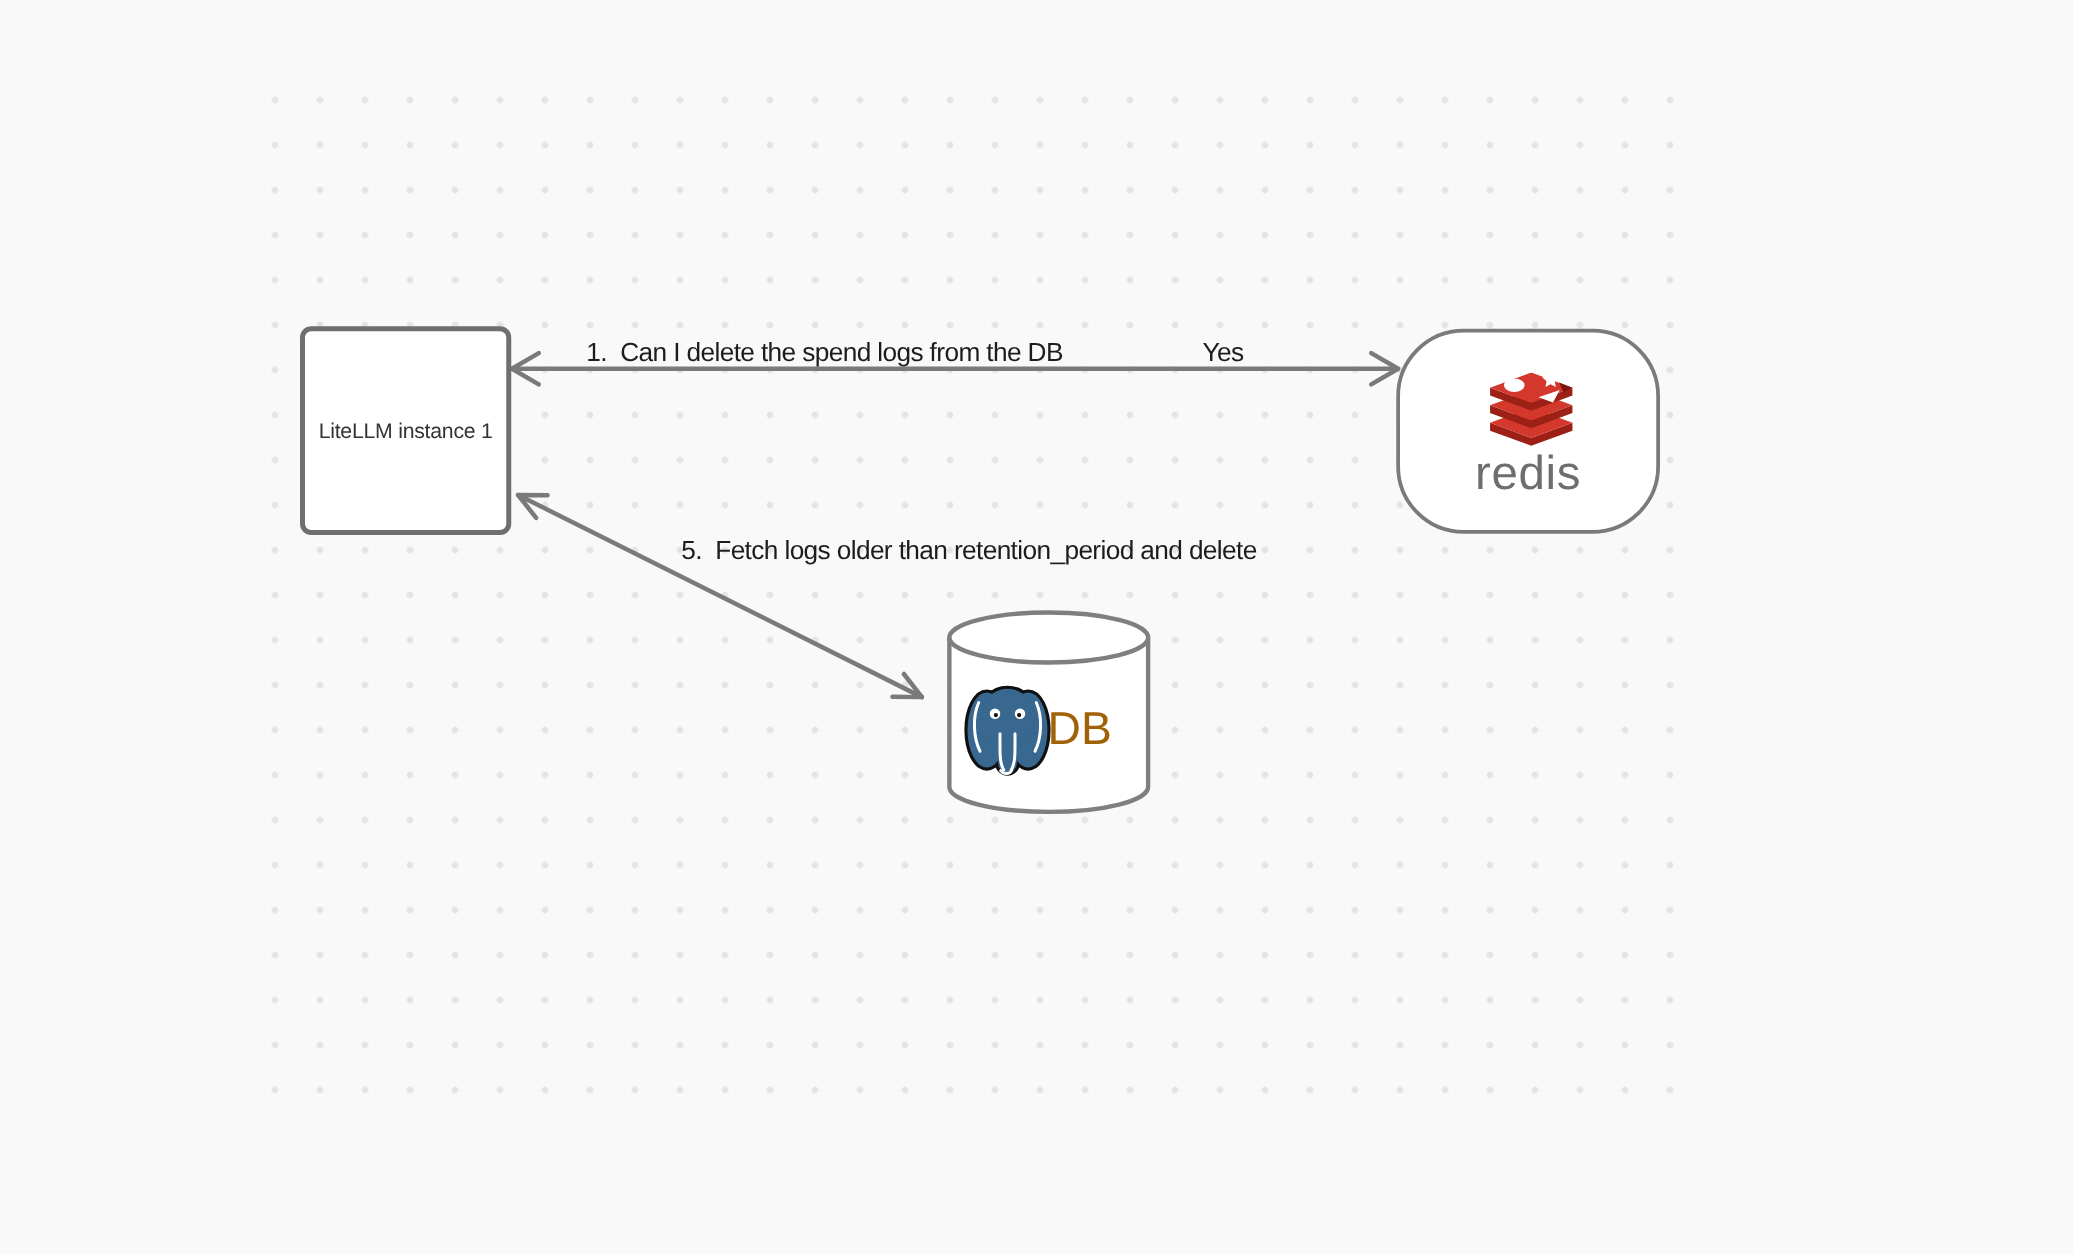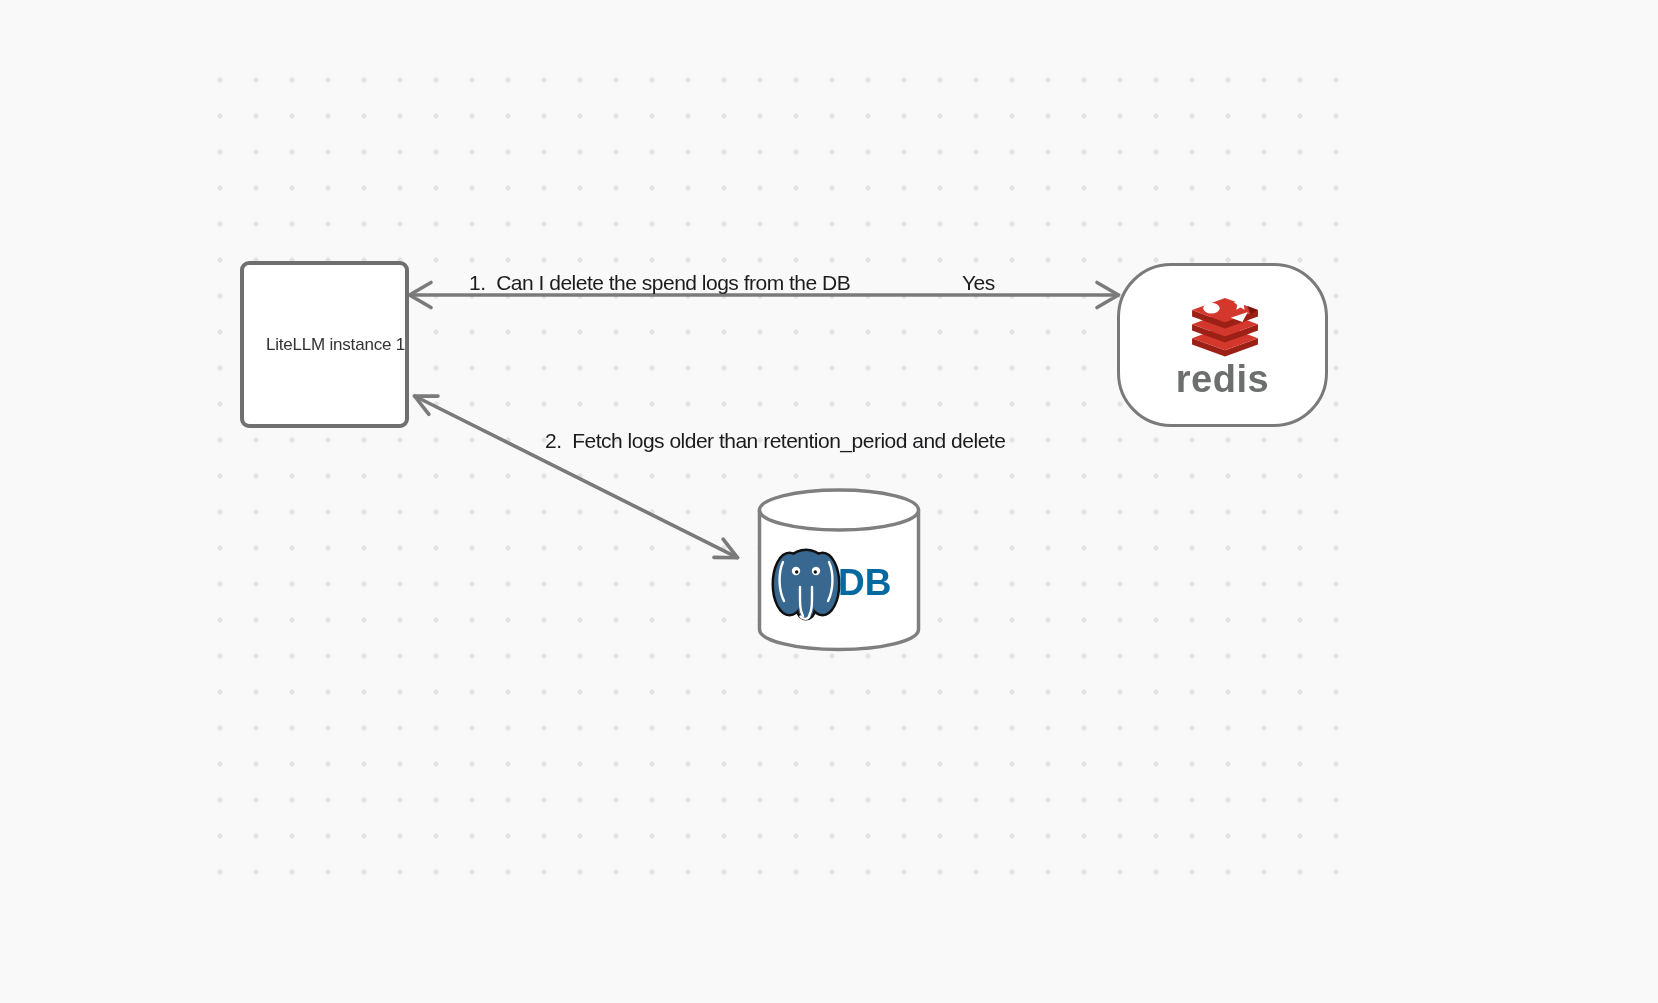--- a/index.html
+++ b/index.html
@@ -9,42 +9,42 @@
   }
   .dots{
     position:absolute;left:202px;top:62px;width:1152px;height:828px;
     background-image:radial-gradient(circle,#e4e4e4 2.5px,transparent 2.7px);
     background-size:36px 36px;background-position:0 0;
   }
   .arrow-layer{position:absolute;left:0;top:0;pointer-events:none;}
   .inst{
     position:absolute;left:240px;width:169px;height:167px;box-sizing:border-box;
     background:#ffffff;border:4px solid #6f6f6f;border-radius:9px;
-    display:flex;align-items:center;justify-content:flex-end;
+    display:flex;align-items:center;justify-content:center;
   }
   .inst .node-label{font-size:17px;color:#333333;letter-spacing:-0.2px;}
   .alabel{
     position:absolute;font-weight:400;font-size:21px;line-height:1.1;
     letter-spacing:-0.5px;color:#1c1c1e;white-space:pre;
   }
   .redis-node{
     position:absolute;left:1117px;top:263px;width:211px;height:164px;box-sizing:border-box;
     background:#ffffff;border:3.5px solid #7a7a7a;border-radius:54px;
   }
   .redis-logo{position:absolute;left:65px;top:32px;}
   .redis-word{
     position:absolute;left:0;right:0;top:94px;text-align:center;
-    font-weight:700;font-size:38px;line-height:38px;letter-spacing:0.5px;color:#6d6e6e;
+    font-weight:400;font-size:38px;line-height:38px;letter-spacing:0.5px;color:#6d6e6e;
   }
   .db-node{position:absolute;left:757px;top:488px;width:164px;height:164px;}
   .db-cyl{position:absolute;left:0;top:0;}
   .db-eleph{position:absolute;left:14px;top:59px;}
   .db-label{
     position:absolute;left:81px;top:76px;
-    font-weight:700;font-size:37px;line-height:37px;color:#0369a1;letter-spacing:0;
+    font-weight:400;font-size:37px;line-height:37px;color:#a16207;letter-spacing:0;
   }
 </style>
 </head>
 <body>
 
 <div class="canvas">
 
   <div class="dots"></div>
 
   <svg class="arrow-layer" width="1658" height="1003" viewBox="0 0 1658 1003">
@@ -59,21 +59,21 @@
       <polyline points="723.1,539.2 737.5,557.7 714,557.4"></polyline>
     </g>
   </svg>
 
   <div class="inst" style="top:261px">
     <span class="node-label">LiteLLM instance 1</span>
   </div>
 
   <div class="alabel" style="left:469px;top:271px">1.  Can I delete the spend logs from the DB</div>
   <div class="alabel" style="left:962px;top:271px">Yes</div>
-  <div class="alabel" style="left:545px;top:429px">2.  Fetch logs older than retention_period and delete</div>
+  <div class="alabel" style="left:545px;top:429px">5.  Fetch logs older than retention_period and delete</div>
 
   <div class="redis-node">
     <svg class="redis-logo" width="80" height="62" viewBox="0 0 80 64">
 
       <path d="M6,41.5 L6,48 L40,60.5 L74,48 L74,41.5 L40,54 Z" fill="#9c2015"></path>
       <path d="M40,29 L74,41.5 L40,54 L6,41.5 Z" fill="#d4372c"></path>
 
       <path d="M6,27 L6,33.5 L40,46 L74,33.5 L74,27 L40,39.5 Z" fill="#9c2015"></path>
       <path d="M40,14.5 L74,27 L40,39.5 L6,27 Z" fill="#d4372c"></path>
 

